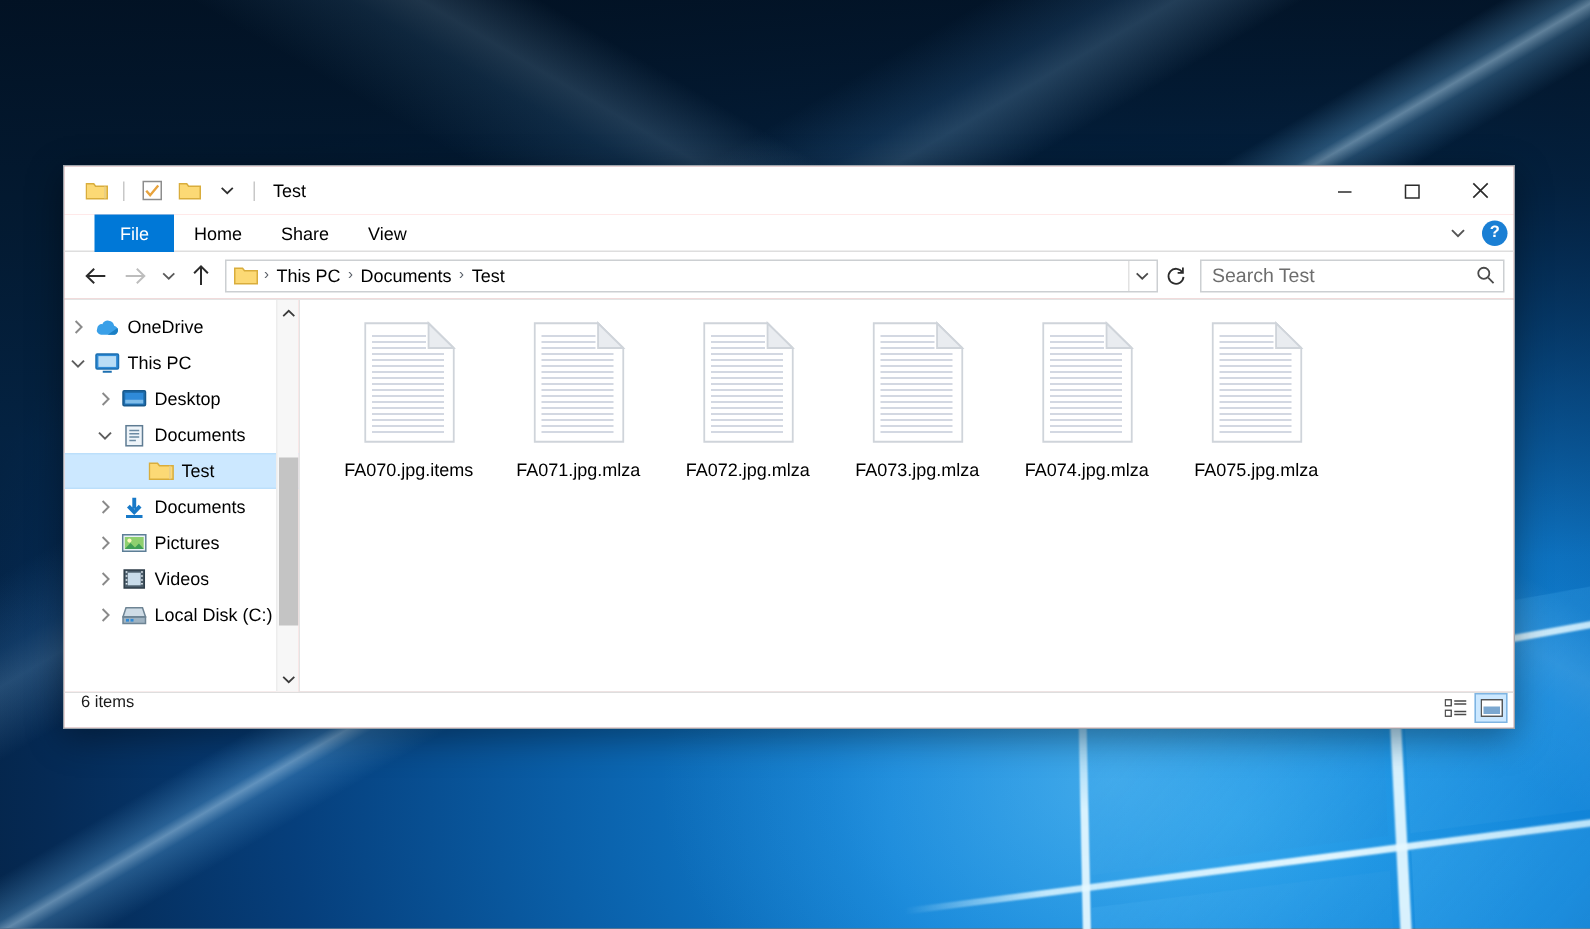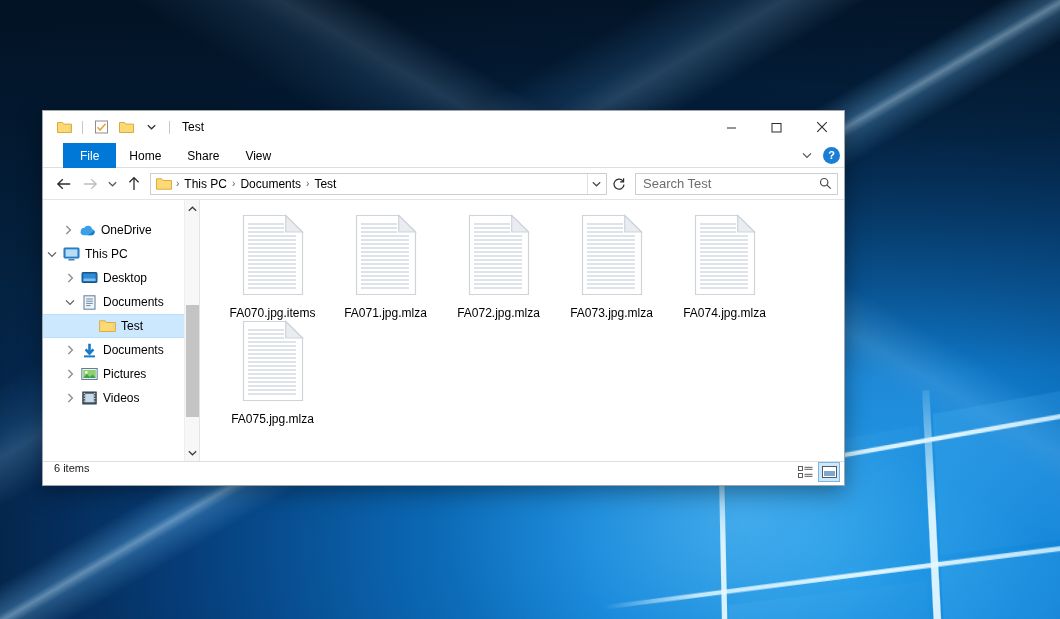--- a/index.html
+++ b/index.html
@@ -69,21 +69,21 @@
   }
   .lp1 { left: 124px; top: 10px;  width: 172px; height: 116px; transform: skewY(-8.5deg); }
   .lp2 { left: 308px; top: -26px; width: 180px; height: 124px; transform: skewY(-8.5deg); }
   .lp3 { left: 124px; top: 146px; width: 172px; height: 116px; transform: skewY(-8.5deg); }
   .lp4 { left: 308px; top: 108px; width: 180px; height: 124px; transform: skewY(-8.5deg); }
 
   
   #explorer {
     position: absolute;
     left: 42px; top: 110px;
-    width: 803px; height: 376px;
+    width: 968px; height: 376px;
     background: #fca5a5;
     border: 1px solid #9fa5ab;
     box-shadow: 0 6px 22px rgba(0,0,0,0.38);
     display: flex;
     flex-direction: column;
     font-size: 12px;
     color: #1a1a1a;
   }
 
   
@@ -485,21 +485,21 @@
             <path d="M8.1 8.1l3.6 3.6" stroke="#4a4a4a" stroke-width="1.2"></path>
           </svg>
         </span>
       </div>
     </div>
 
     <div class="body">
 
       <div class="navpane">
         <div id="tree-root">
-            <div class="tree-item" style="padding-left: 16px; margin-top: 12px;">
+            <div class="tree-item" style="padding-left: 0px;">
               <span class="twisty">
                 <svg width="7" height="10" viewBox="0 0 7 10">
                   <path d="M1.4 1L5.4 5 1.4 9" fill="none" stroke="#8a8a8a" stroke-width="1.3"></path>
                 </svg>
               </span>
               <span class="tree-icon">
                 <svg xmlns="http://www.w3.org/2000/svg" width="17" height="13" viewBox="0 0 17 13">
                   <path d="M4.3 11.2h8.4a3.1 3.1 0 0 0 .4-6.1 4.2 4.2 0 0 0-7.9-1 3 3 0 0 0-3.4 2.9 3 3 0 0 0 2.5 4.2z" fill="#3aa0e8"></path>
                   <path d="M4.3 11.2h8.4a3.1 3.1 0 0 0 2.6-4.6l-6.5 4.6z" fill="#1b7fc4"></path>
                 </svg>
@@ -597,20 +597,36 @@
                 </svg>
               </span>
               <span class="tree-icon">
                 <svg xmlns="http://www.w3.org/2000/svg" width="15" height="14" viewBox="0 0 15 14">
                   <rect x="0.8" y="1" width="13.4" height="12" fill="#4b5d6b" stroke="#2f3e49" stroke-width="1"></rect>
                   <rect x="3.2" y="2.8" width="8.6" height="8.4" fill="#c9dcea"></rect>
                   <path d="M1.8 2.4h1.1M1.8 5h1.1M1.8 7.6h1.1M1.8 10.2h1.1M12.1 2.4h1.1M12.1 5h1.1M12.1 7.6h1.1M12.1 10.2h1.1" stroke="#e8eff4" stroke-width="1"></path>
                 </svg>
               </span>
               <span class="tree-label">Videos</span>
+            </div>
+            <div class="tree-item" style="padding-left: 18px;">
+              <span class="twisty">
+                <svg width="7" height="10" viewBox="0 0 7 10">
+                  <path d="M1.4 1L5.4 5 1.4 9" fill="none" stroke="#8a8a8a" stroke-width="1.3"></path>
+                </svg>
+              </span>
+              <span class="tree-icon">
+                <svg xmlns="http://www.w3.org/2000/svg" width="17" height="14" viewBox="0 0 17 14">
+                  <path d="M1 8.4h15v4.2H1z" fill="#9fb3c2" stroke="#6e8494" stroke-width="1"></path>
+                  <path d="M3 2.2h11l2 6H1z" fill="#cfdce6" stroke="#6e8494" stroke-width="1"></path>
+                  <rect x="3" y="9.6" width="2" height="1.8" fill="#2f8ad8"></rect>
+                  <rect x="6" y="9.6" width="2" height="1.8" fill="#2f8ad8"></rect>
+                </svg>
+              </span>
+              <span class="tree-label">Local Disk (C:)</span>
             </div>
           </div>
 
         <div class="navscroll">
           <div class="sb-arrow">
             <svg width="9" height="6" viewBox="0 0 9 6">
                 <path d="M0.8 4.8L4.5 1.2 8.2 4.8" fill="none" stroke="#3b3b3b" stroke-width="1.2"></path>
               </svg>
           </div>
           <div class="sb-track">

